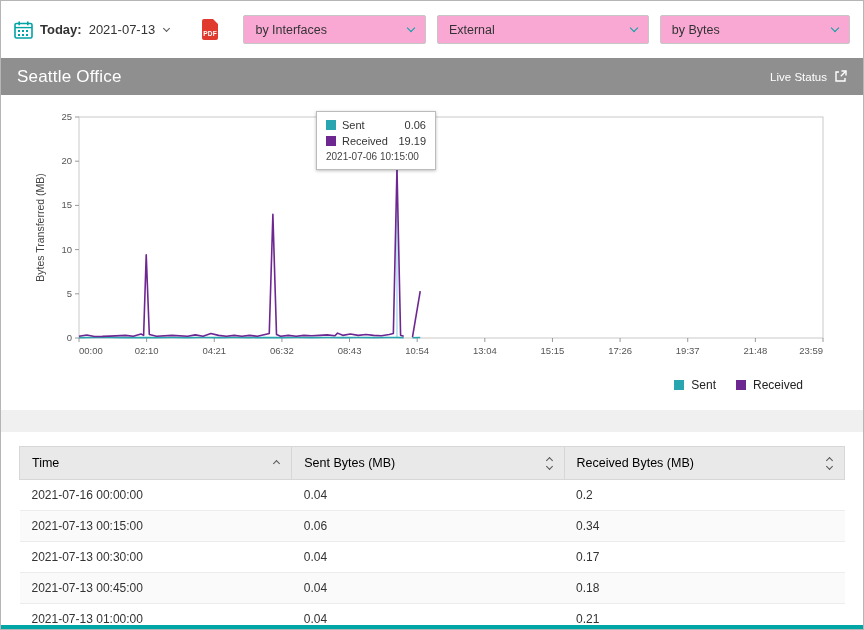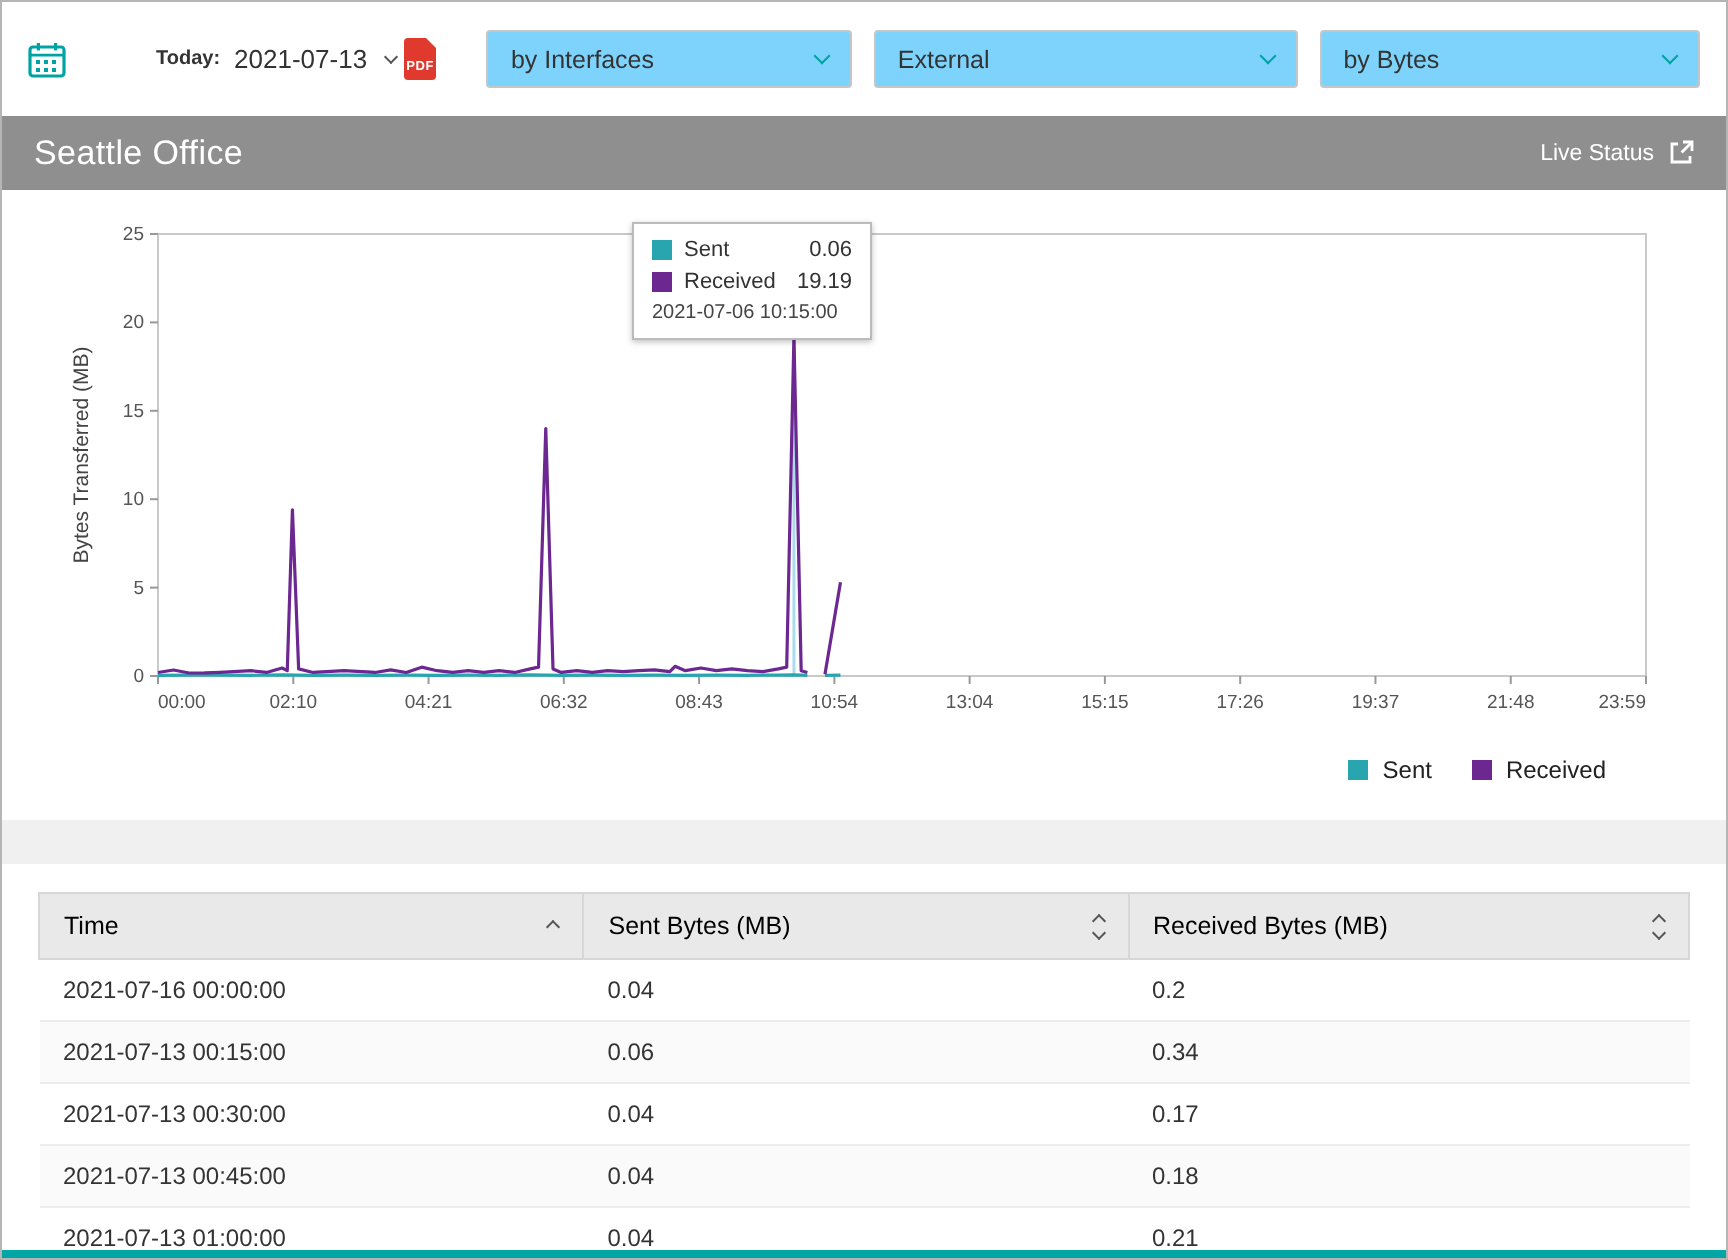--- a/index.html
+++ b/index.html
@@ -5,28 +5,28 @@
   * { box-sizing: border-box; margin: 0; padding: 0; }
   html,body { width:864px; height:630px; }
   body {
     font-family: "Liberation Sans", sans-serif;
     background:#fff; color:#333; position:relative;
     border:1px solid #b5b5b5; overflow:hidden;
   }
   
   .topbar { height:57px; display:flex; align-items:center; padding:0 13px; background:#fff; }
   .date-group { display:flex; align-items:center; gap:7px; width:192px; cursor:pointer; }
-  .date-label { font-weight:bold; font-size:10px; color:#333;margin-left:38px; }
+  .date-label { font-weight:bold; font-size:13px; color:#333; }
   .date-value { font-size:13px; color:#333; }
   .cv { display:inline-block; width:6px; height:6px; border-right:1.7px solid #00a3a3; border-bottom:1.7px solid #00a3a3; transform:rotate(45deg); flex:none; margin-top:-4px; }
   .cv.gray { border-color:#555; width:5px; height:5px; margin-top:-2px; margin-left:2px; }
   .pdf { width:17px; height:21px; background:#e03a2f; border-radius:2px; position:relative; display:flex; align-items:flex-end; justify-content:center; cursor:pointer; margin-right:14px; }
   .pdf-fold { position:absolute; top:0; right:0; width:0; height:0; border-top:5px solid #fff; border-left:5px solid transparent; }
   .pdf-text { color:#fff; font-size:6.5px; font-weight:bold; padding-bottom:3px; letter-spacing:.3px; }
-  .dd { height:29px; border:1px solid #c6c6c6; border-radius:2px; background:#7dd3fc; display:flex; align-items:center; justify-content:space-between; padding:0 11px; font-size:12.5px; color:#333; cursor:pointer; margin-left:11px; }
+  .dd { height:29px; border:1px solid #c6c6c6; border-radius:2px; background:#f9a8d4; display:flex; align-items:center; justify-content:space-between; padding:0 11px; font-size:12.5px; color:#333; cursor:pointer; margin-left:11px; }
   .dd1 { width:186px; } .dd2 { width:216px; } .dd3 { width:194px; }
   
   .titlebar { height:37px; background:#8f8f8f; color:#fff; display:flex; align-items:center; justify-content:space-between; padding:0 16px; }
   .title { font-size:17px; font-weight:400; letter-spacing:.2px; }
   .live { display:flex; align-items:center; gap:7px; font-size:11.5px; cursor:pointer; }
   
   .chart-section { position:relative; padding:12px 26px 8px 30px; }
   #chart-svg { display:block; }
   #chart-svg text { font-family:"Liberation Sans", sans-serif; font-size:9.5px; fill:#555; }
   #chart-svg text.ylab { font-size:10.5px; fill:#444; }

